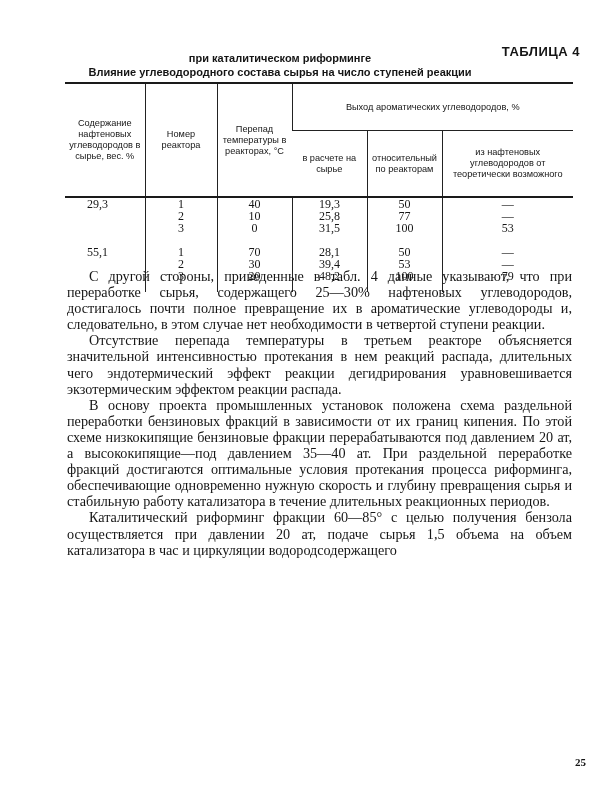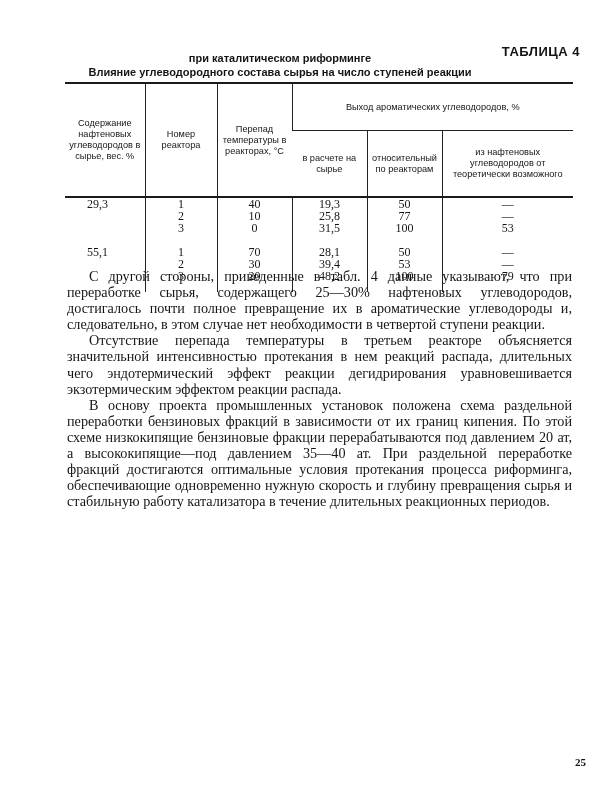--- a/index.html
+++ b/index.html
@@ -130,16 +130,17 @@
         <td>100</td>
         <td>79</td>
       </tr>
     </tbody>
   </table>
 
   <div class="body-text">
     <p>С другой стороны, приведенные в табл. 4 данные указывают, что при переработке сырья, содержащего 25—30% нафтеновых углеводородов, достигалось почти полное превращение их в ароматические углеводороды и, следовательно, в этом случае нет необходимости в четвертой ступени реакции.</p>
     <p>Отсутствие перепада температуры в третьем реакторе объясняется значительной интенсивностью протекания в нем реакций распада, длительных чего эндотермический эффект реакции дегидрирования уравновешивается экзотермическим эффектом реакции распада.</p>
     <p>В основу проекта промышленных установок положена схема раздельной переработки бензиновых фракций в зависимости от их границ кипения. По этой схеме низкокипящие бензиновые фракции перерабатываются под давлением 20 ат, а высококипящие—под давлением 35—40 ат. При раздельной переработке фракций достигаются оптимальные условия протекания процесса риформинга, обеспечивающие одновременно нужную скорость и глубину превращения сырья и стабильную работу катализатора в течение длительных реакционных периодов.</p>
+    <p>Каталитический риформинг фракции 60—85° с целью получения бензола осуществляется при давлении 20 ат, подаче сырья 1,5 объема на объем катализатора в час и циркуляции водородсодержащего</p>
   </div>
 
   <div class="page-number">25</div>
 </div>
 
 </body></html>

